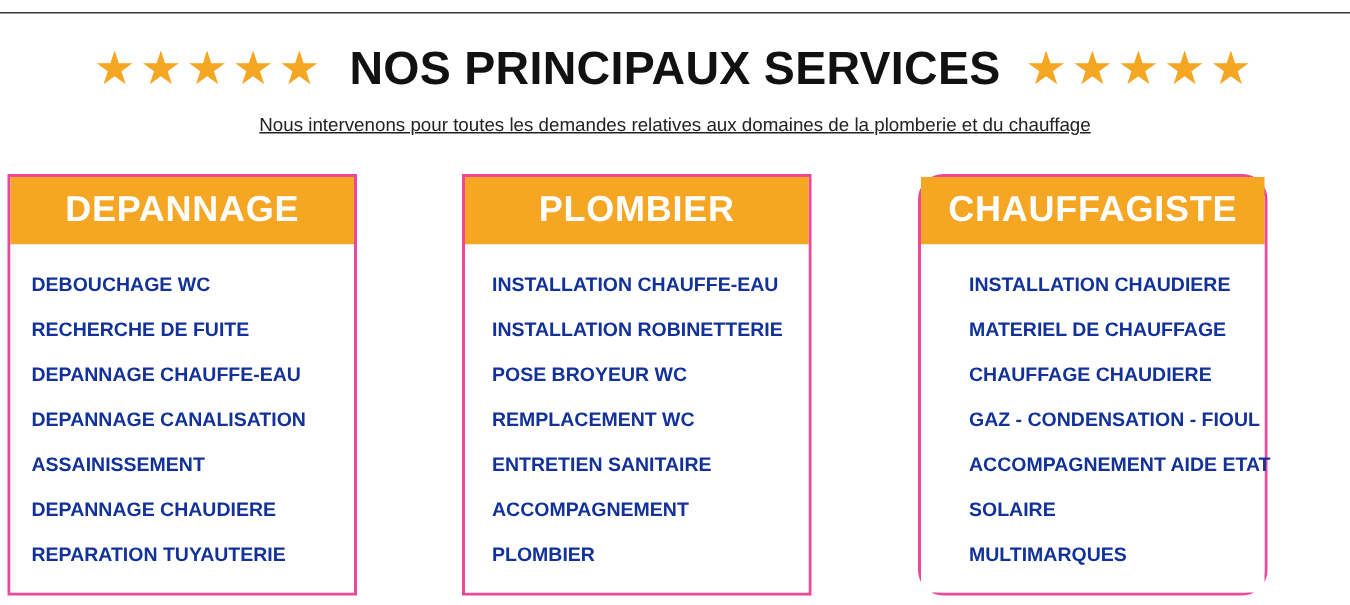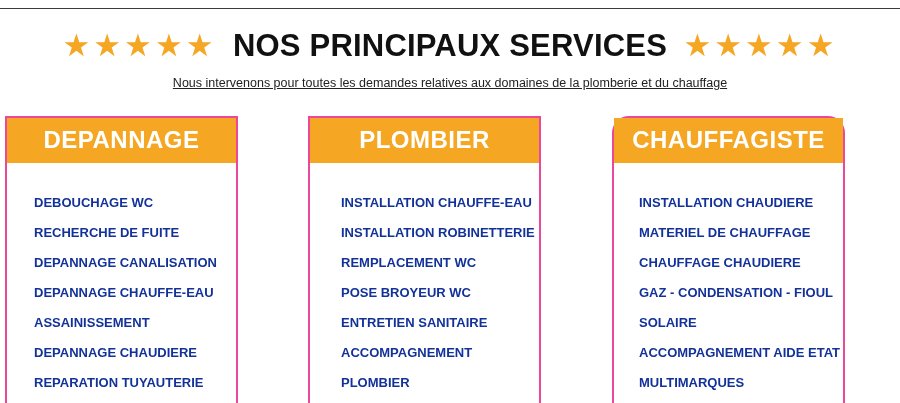--- a/index.html
+++ b/index.html
@@ -91,34 +91,34 @@
     text-align: center;
     padding: 8px 0 9px 0;
     letter-spacing: 0.5px;
   }
   .card-body {
     padding: 12px 0 10px 0;
     background: #ffffff;
   }
   .card-body ul {
     list-style: none;
-    margin: 13px;
+    margin: 0;
     padding: 0;
   }
   .card-body li {
     color: #12329a;
     font-size: 13px;
     font-weight: bold;
     padding: 0 0 0 14px;
     height: 30px;
     line-height: 30px;
     white-space: nowrap;
   }
   .card.c1 .card-body li { padding-left: 18px; }
-  .card.c2 .card-body li { padding-left: 12px; }
+  .card.c2 .card-body li { padding-left: 32px; }
 </style>
 </head>
 <body>
 
 <div class="page">
 
   <div class="top-rule"></div>
 
   <div class="title-row">
     <span class="stars">★★★★★</span>
@@ -129,53 +129,53 @@
   <div class="subtitle">Nous intervenons pour toutes les demandes relatives aux domaines de la plomberie et du chauffage</div>
 
   <div class="columns">
 
     <div class="card c0">
       <div class="card-header">DEPANNAGE</div>
       <div class="card-body">
         <ul>
           <li>DEBOUCHAGE WC</li>
           <li>RECHERCHE DE FUITE</li>
+          <li>DEPANNAGE CHAUFFE-EAU</li>
           <li>DEPANNAGE CANALISATION</li>
-          <li>DEPANNAGE CHAUFFE-EAU</li>
           <li>ASSAINISSEMENT</li>
           <li>DEPANNAGE CHAUDIERE</li>
           <li>REPARATION TUYAUTERIE</li>
         </ul>
       </div>
     </div>
 
     <div class="card c1">
       <div class="card-header">PLOMBIER</div>
       <div class="card-body">
         <ul>
           <li>INSTALLATION CHAUFFE-EAU</li>
           <li> INSTALLATION ROBINETTERIE</li>
+          <li>POSE BROYEUR WC</li>
           <li>REMPLACEMENT WC</li>
-          <li>POSE BROYEUR WC</li>
           <li>ENTRETIEN SANITAIRE</li>
           <li>ACCOMPAGNEMENT</li>
           <li>PLOMBIER</li>
         </ul>
       </div>
     </div>
 
     <div class="card c2">
       <div class="card-header">CHAUFFAGISTE</div>
       <div class="card-body">
         <ul>
           <li>INSTALLATION CHAUDIERE</li>
           <li>MATERIEL DE CHAUFFAGE</li>
           <li>CHAUFFAGE CHAUDIERE</li>
           <li>GAZ - CONDENSATION - FIOUL</li>
+          <li> ACCOMPAGNEMENT AIDE ETAT</li>
           <li>SOLAIRE</li>
-          <li> ACCOMPAGNEMENT AIDE ETAT</li>
           <li>MULTIMARQUES</li>
         </ul>
       </div>
     </div>
 
   </div>
 </div>
 
 </body></html>

